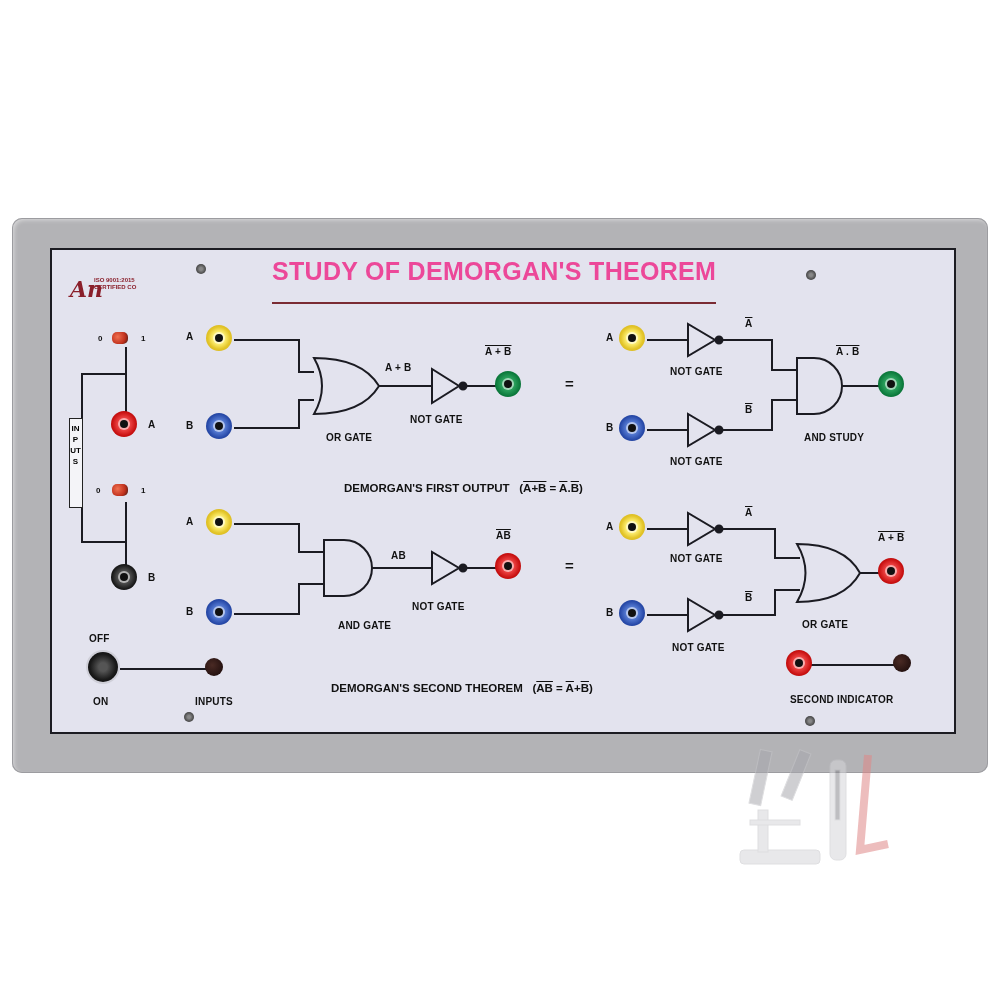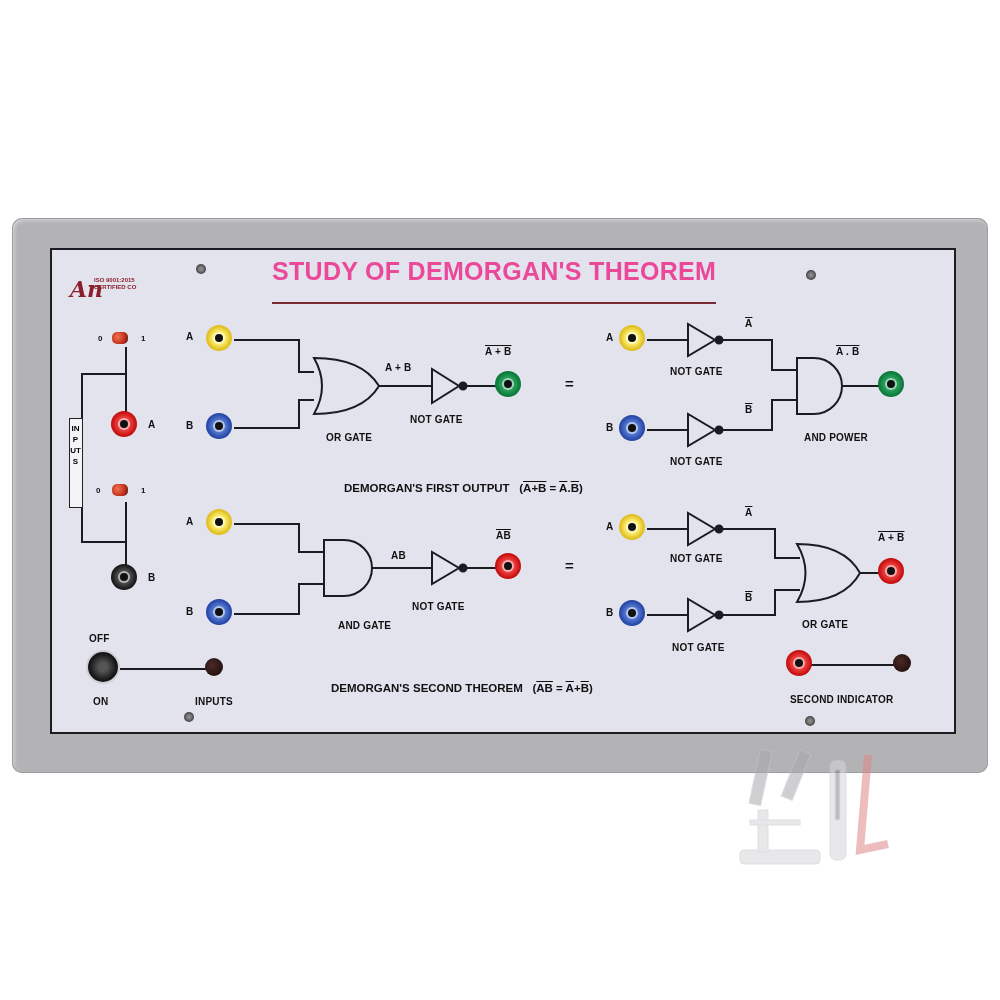--- a/index.html
+++ b/index.html
@@ -130,21 +130,21 @@
 <span class="lbl" style="left:565px;top:375px;font-size:15px">=</span>
 
 <span class="lbl" style="left:606px;top:332px">A</span>
 <div class="sock y" style="left:619px;top:325px"></div>
 <span class="lbl" style="left:670px;top:366px">NOT GATE</span>
 <span class="lbl ov" style="left:745px;top:318px">A</span>
 <span class="lbl" style="left:606px;top:422px">B</span>
 <div class="sock b" style="left:619px;top:415px"></div>
 <span class="lbl" style="left:670px;top:456px">NOT GATE</span>
 <span class="lbl ov" style="left:745px;top:404px">B</span>
-<span class="lbl" style="left:804px;top:432px">AND POWER</span>
+<span class="lbl" style="left:804px;top:432px">AND STUDY</span>
 <span class="lbl ov" style="left:836px;top:346px">A . B</span>
 <div class="sock g" style="left:878px;top:371px"></div>
 
 <div class="thm" style="left:344px;top:482px">
   <span>DEMORGAN'S FIRST OUTPUT</span>
   &nbsp;&nbsp;<span>(</span><span class="ov">A+B</span><span> = </span><span class="ov">A</span><span>.</span><span class="ov">B</span><span>)</span>
 </div>
 
 <span class="lbl" style="left:186px;top:516px">A</span>
 <div class="sock y" style="left:206px;top:509px"></div>

